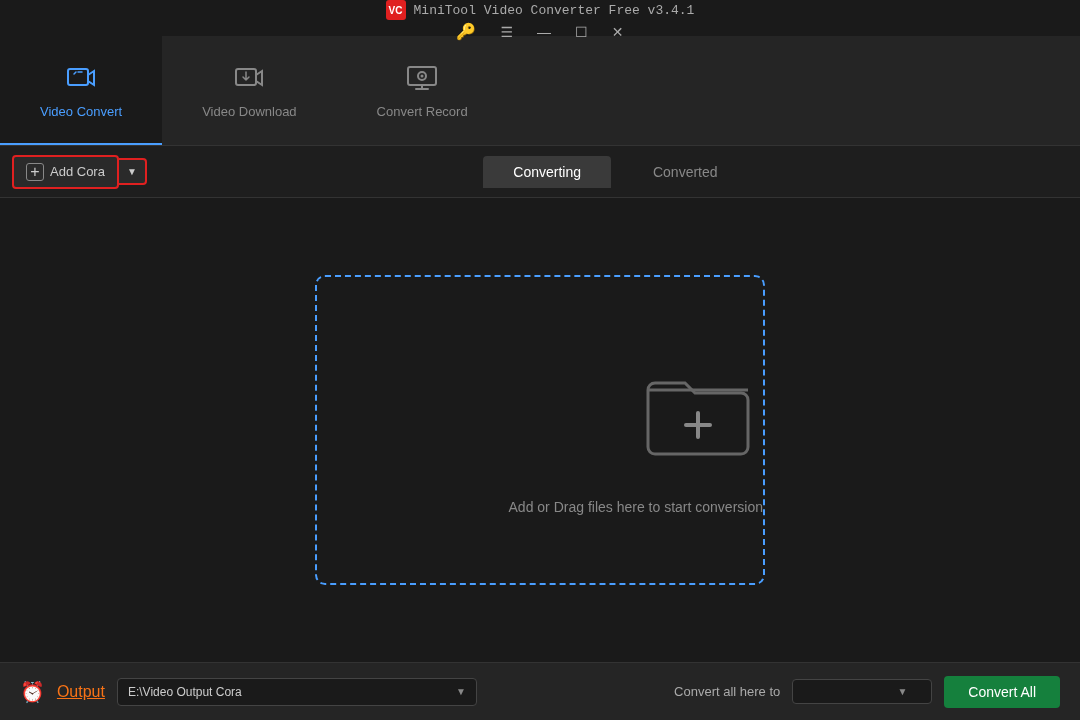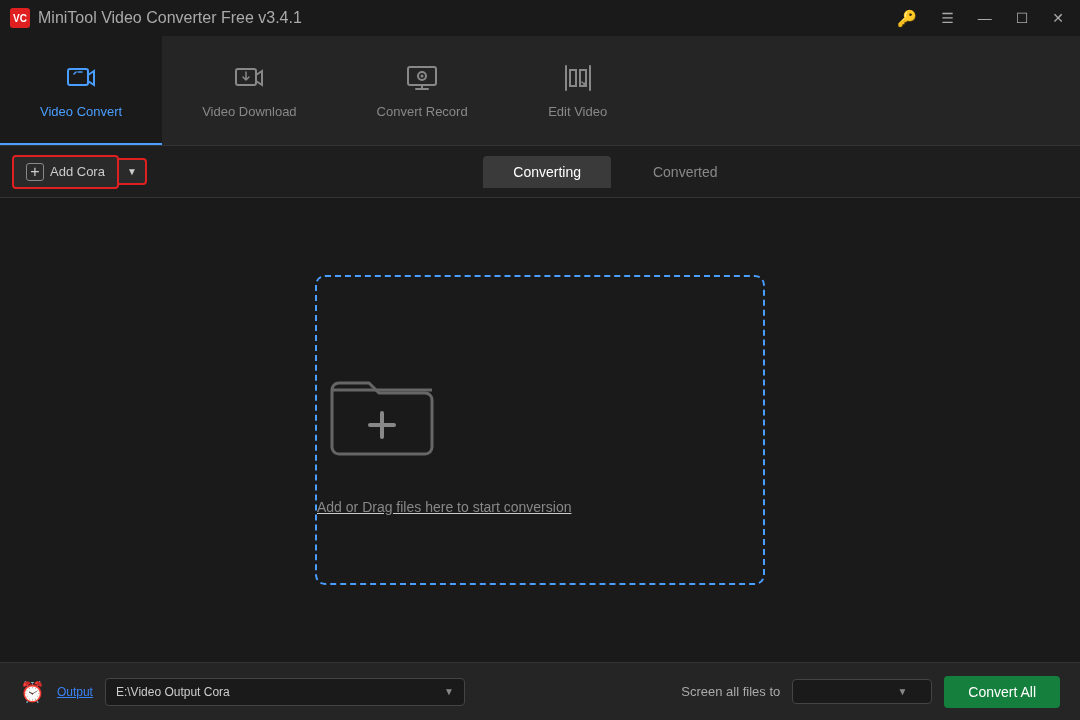--- a/index.html
+++ b/index.html
@@ -14,41 +14,43 @@
     }
 
     
     #titlebar {
       height: 36px;
       background: #1a1a1a;
       display: flex;
       align-items: center;
       padding: 0 10px;
       justify-content: space-between;
+      flex-direction: column;
     }
     #titlebar-left {
       display: flex;
       align-items: center;
       gap: 8px;
     }
     #app-logo {
       width: 20px;
       height: 20px;
       background: #e02020;
       border-radius: 3px;
       display: flex;
       align-items: center;
       justify-content: center;
       font-size: 10px;
       font-weight: bold;
       color: white;
     }
     #app-title {
-      font-size: 16px;
+      font-size: 13px;
       color: #aaa;
+      font-family: Liberation Mono, monospace;
     }
     #titlebar-controls {
       display: flex;
       align-items: center;
       gap: 12px;
     }
     .titlebar-btn {
       color: #aaa;
       font-size: 14px;
       cursor: pointer;
@@ -167,25 +169,24 @@
       background: #1a1a1a;
       height: calc(720px - 36px - 110px - 52px - 58px);
     }
     #dropzone {
       width: 450px;
       height: 310px;
       border: 2px dashed #4a9eff;
       border-radius: 10px;
       display: flex;
       flex-direction: column;
-      align-items: flex-start;
+      align-items: flex-end;
       justify-content: center;
       gap: 20px;
       cursor: pointer;
-      text-decoration: underline;
     }
     .folder-icon svg {
       width: 130px;
       height: 130px;
     }
     #drop-label {
       font-size: 14px;
       color: #888;
     }
 
@@ -197,22 +198,22 @@
       display: flex;
       align-items: center;
       padding: 0 20px;
       gap: 12px;
     }
     #clock-icon {
       color: #888;
       font-size: 20px;
     }
     #output-label {
-      color: #3b82f6;
-      font-size: 12px;
+      color: #f97316;
+      font-size: 16px;
       text-decoration: underline;
     }
     #output-path {
       flex: 0 0 360px;
       background: #1a1a1a;
       border: 1px solid #444;
       border-radius: 4px;
       padding: 6px 10px;
       font-size: 12px;
       color: #ccc;
@@ -303,33 +304,20 @@
       <svg viewBox="0 0 32 32" fill="none" xmlns="http://www.w3.org/2000/svg">
         <rect x="2" y="5" width="28" height="18" rx="2" stroke="#888" stroke-width="2" fill="none"></rect>
         <circle cx="16" cy="14" r="4" stroke="#888" stroke-width="2" fill="none"></circle>
         <circle cx="16" cy="14" r="1.5" fill="#888"></circle>
         <path d="M10 27h12M16 23v4" stroke="#888" stroke-width="2" stroke-linecap="round"></path>
       </svg>
     </span>
     <span>Convert Record</span>
   </div>
 
-  <div class="nav-item">
-    <span class="nav-icon">
-      <svg viewBox="0 0 32 32" fill="none" xmlns="http://www.w3.org/2000/svg">
-        <path d="M8 8h6v16H8z" stroke="#888" stroke-width="2" fill="none"></path>
-        <path d="M18 8h6v16h-6z" stroke="#888" stroke-width="2" fill="none"></path>
-        <path d="M4 4v24" stroke="#888" stroke-width="2" stroke-linecap="round"></path>
-        <path d="M28 4v24" stroke="#888" stroke-width="2" stroke-linecap="round"></path>
-        <path d="M20 20l4 4" stroke="#888" stroke-width="1.5" stroke-linecap="round"></path>
-        <path d="M22 22l2-2" stroke="#888" stroke-width="1.5" stroke-linecap="round"></path>
-      </svg>
-    </span>
-    <span>Edit Video</span>
-  </div>
 </div>
 
 <div id="toolbar">
 
   <div style="display:flex; align-items:center;">
     <div id="add-files-btn">
       <span style="font-size:16px; border:1.5px solid #888; border-radius:3px; width:18px; height:18px; display:inline-flex; align-items:center; justify-content:center; line-height:1;">+</span>
       <span>Add Cora</span>
     </div>
     <div id="add-files-dropdown">
@@ -360,19 +348,19 @@
   </div>
 </div>
 
 <div id="bottombar">
   <span id="clock-icon">⏰</span>
   <span id="output-label">Output</span>
   <div id="output-path">
     <span>E:\Video Output Cora</span>
     <span class="dropdown-arrow">▼</span>
   </div>
-  <span id="convert-all-label">Screen all files to</span>
+  <span id="convert-all-label">Convert all here to</span>
   <div id="convert-format" style="display:flex; align-items:center; justify-content:space-between;">
     <span></span>
     <span class="dropdown-arrow">▼</span>
   </div>
   <button id="convert-all-btn">Convert All</button>
 </div>
 
 </body></html>

